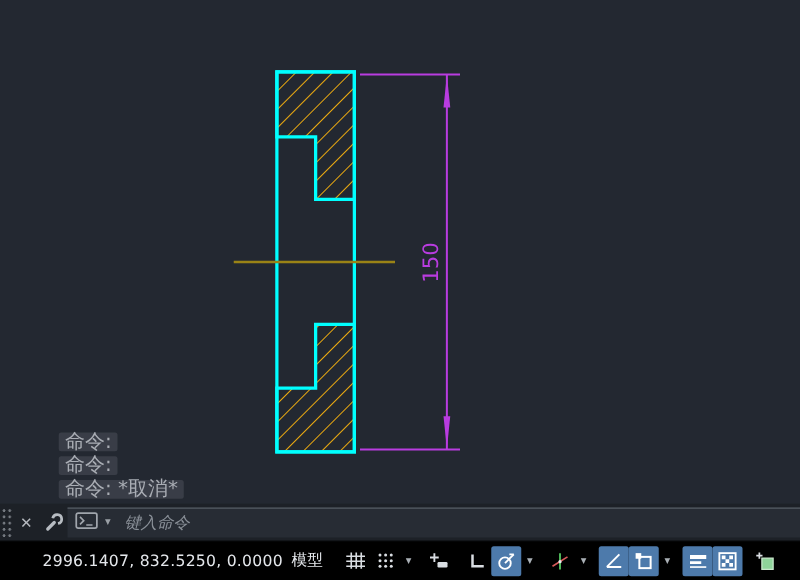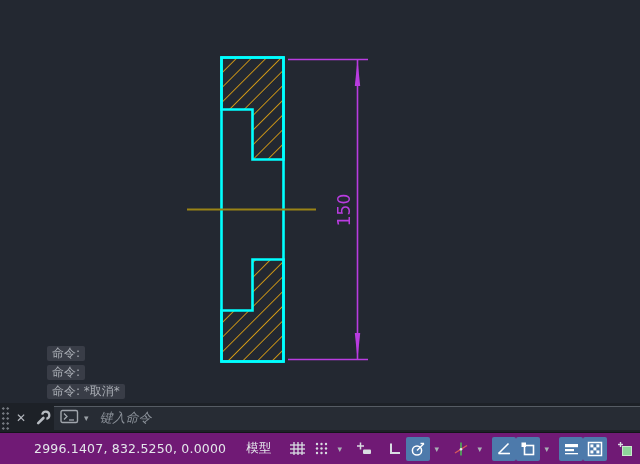--- a/index.html
+++ b/index.html
@@ -6,40 +6,40 @@
   html,body { width:640px; height:464px; overflow:hidden; }
   body { font-family:"DejaVu Sans","Liberation Sans",sans-serif; background:#232831; }
   #app { position:relative; width:640px; height:464px; overflow:hidden; }
 
   
   #canvas { position:absolute; left:0; top:0; width:640px; height:403px; background:#232831; }
   #canvas svg { position:absolute; left:0; top:0; }
 
   
   .histwrap { position:absolute; left:47px; top:346px; display:flex; flex-direction:column; gap:4px; align-items:flex-start; }
-  .hist { background:rgba(110,114,121,0.30); color:#a9adb4; font-size:12px; line-height:14px; padding:0 5px 1px 5px; border-radius:2px; white-space:nowrap; }
+  .hist { background:rgba(110,114,121,0.30); color:#a9adb4; font-size:16px; line-height:14px; padding:0 5px 1px 5px; border-radius:2px; white-space:nowrap; }
 
   
   #cmdbar { position:absolute; left:0; top:403px; width:640px; height:29px; background:#1d2127; display:flex; align-items:center; }
   .grip { width:9px; height:24px; margin-left:1px;
           background-image:radial-gradient(#767b82 1px, transparent 1.3px);
           background-size:4.5px 5px; }
   .cmd-x { color:#b5b9bf; font-size:12px; width:22px; text-align:center; cursor:default; }
   .cmd-wrench { width:22px; display:flex; justify-content:center; }
   .cmd-input { flex:1; height:24px; margin-right:0; background:#272c34; border-top:1px solid #565c64;
                display:flex; align-items:center; padding-left:6px; }
   .prompt-ico { margin-right:2px; }
   .dd { color:#9aa0a6; font-size:9px; padding:0 3px; }
   .placeholder { color:#8a9098; font-size:13px; font-style:italic; margin-left:8px;text-align:right; }
 
   
-  #statusbar { position:absolute; left:0; top:432px; width:640px; height:32px; background:#701a75;
+  #statusbar { position:absolute; left:0; top:432px; width:640px; height:32px; background:#000000;
                border-top:1px solid #121519; display:flex; align-items:center; overflow:hidden; }
   .coords { color:#e4e7eb; font-size:12.5px; margin-left:34px; white-space:nowrap; letter-spacing:0.2px; }
-  .model { color:#e4e7eb; font-size:12.5px; margin-left:14px; padding:5px 6px; white-space:nowrap; }
+  .model { color:#e4e7eb; font-size:12.5px; margin-left:1px; padding:5px 6px; white-space:nowrap; }
   .sb-icons { display:flex; align-items:center; margin-left:8px; }
   .sbtn { width:24px; height:24px; border-radius:2px; display:flex; align-items:center; justify-content:center; flex:0 0 auto; }
   .sbtn.on { background:#4d7aab; }
   .sdd { width:13px; height:24px; display:flex; align-items:center; justify-content:center; color:#aab0b6; font-size:9px; flex:0 0 auto; }
   .gap { margin-left:6px; }
 </style>
 </head>
 <body>
 
 <div id="app">

